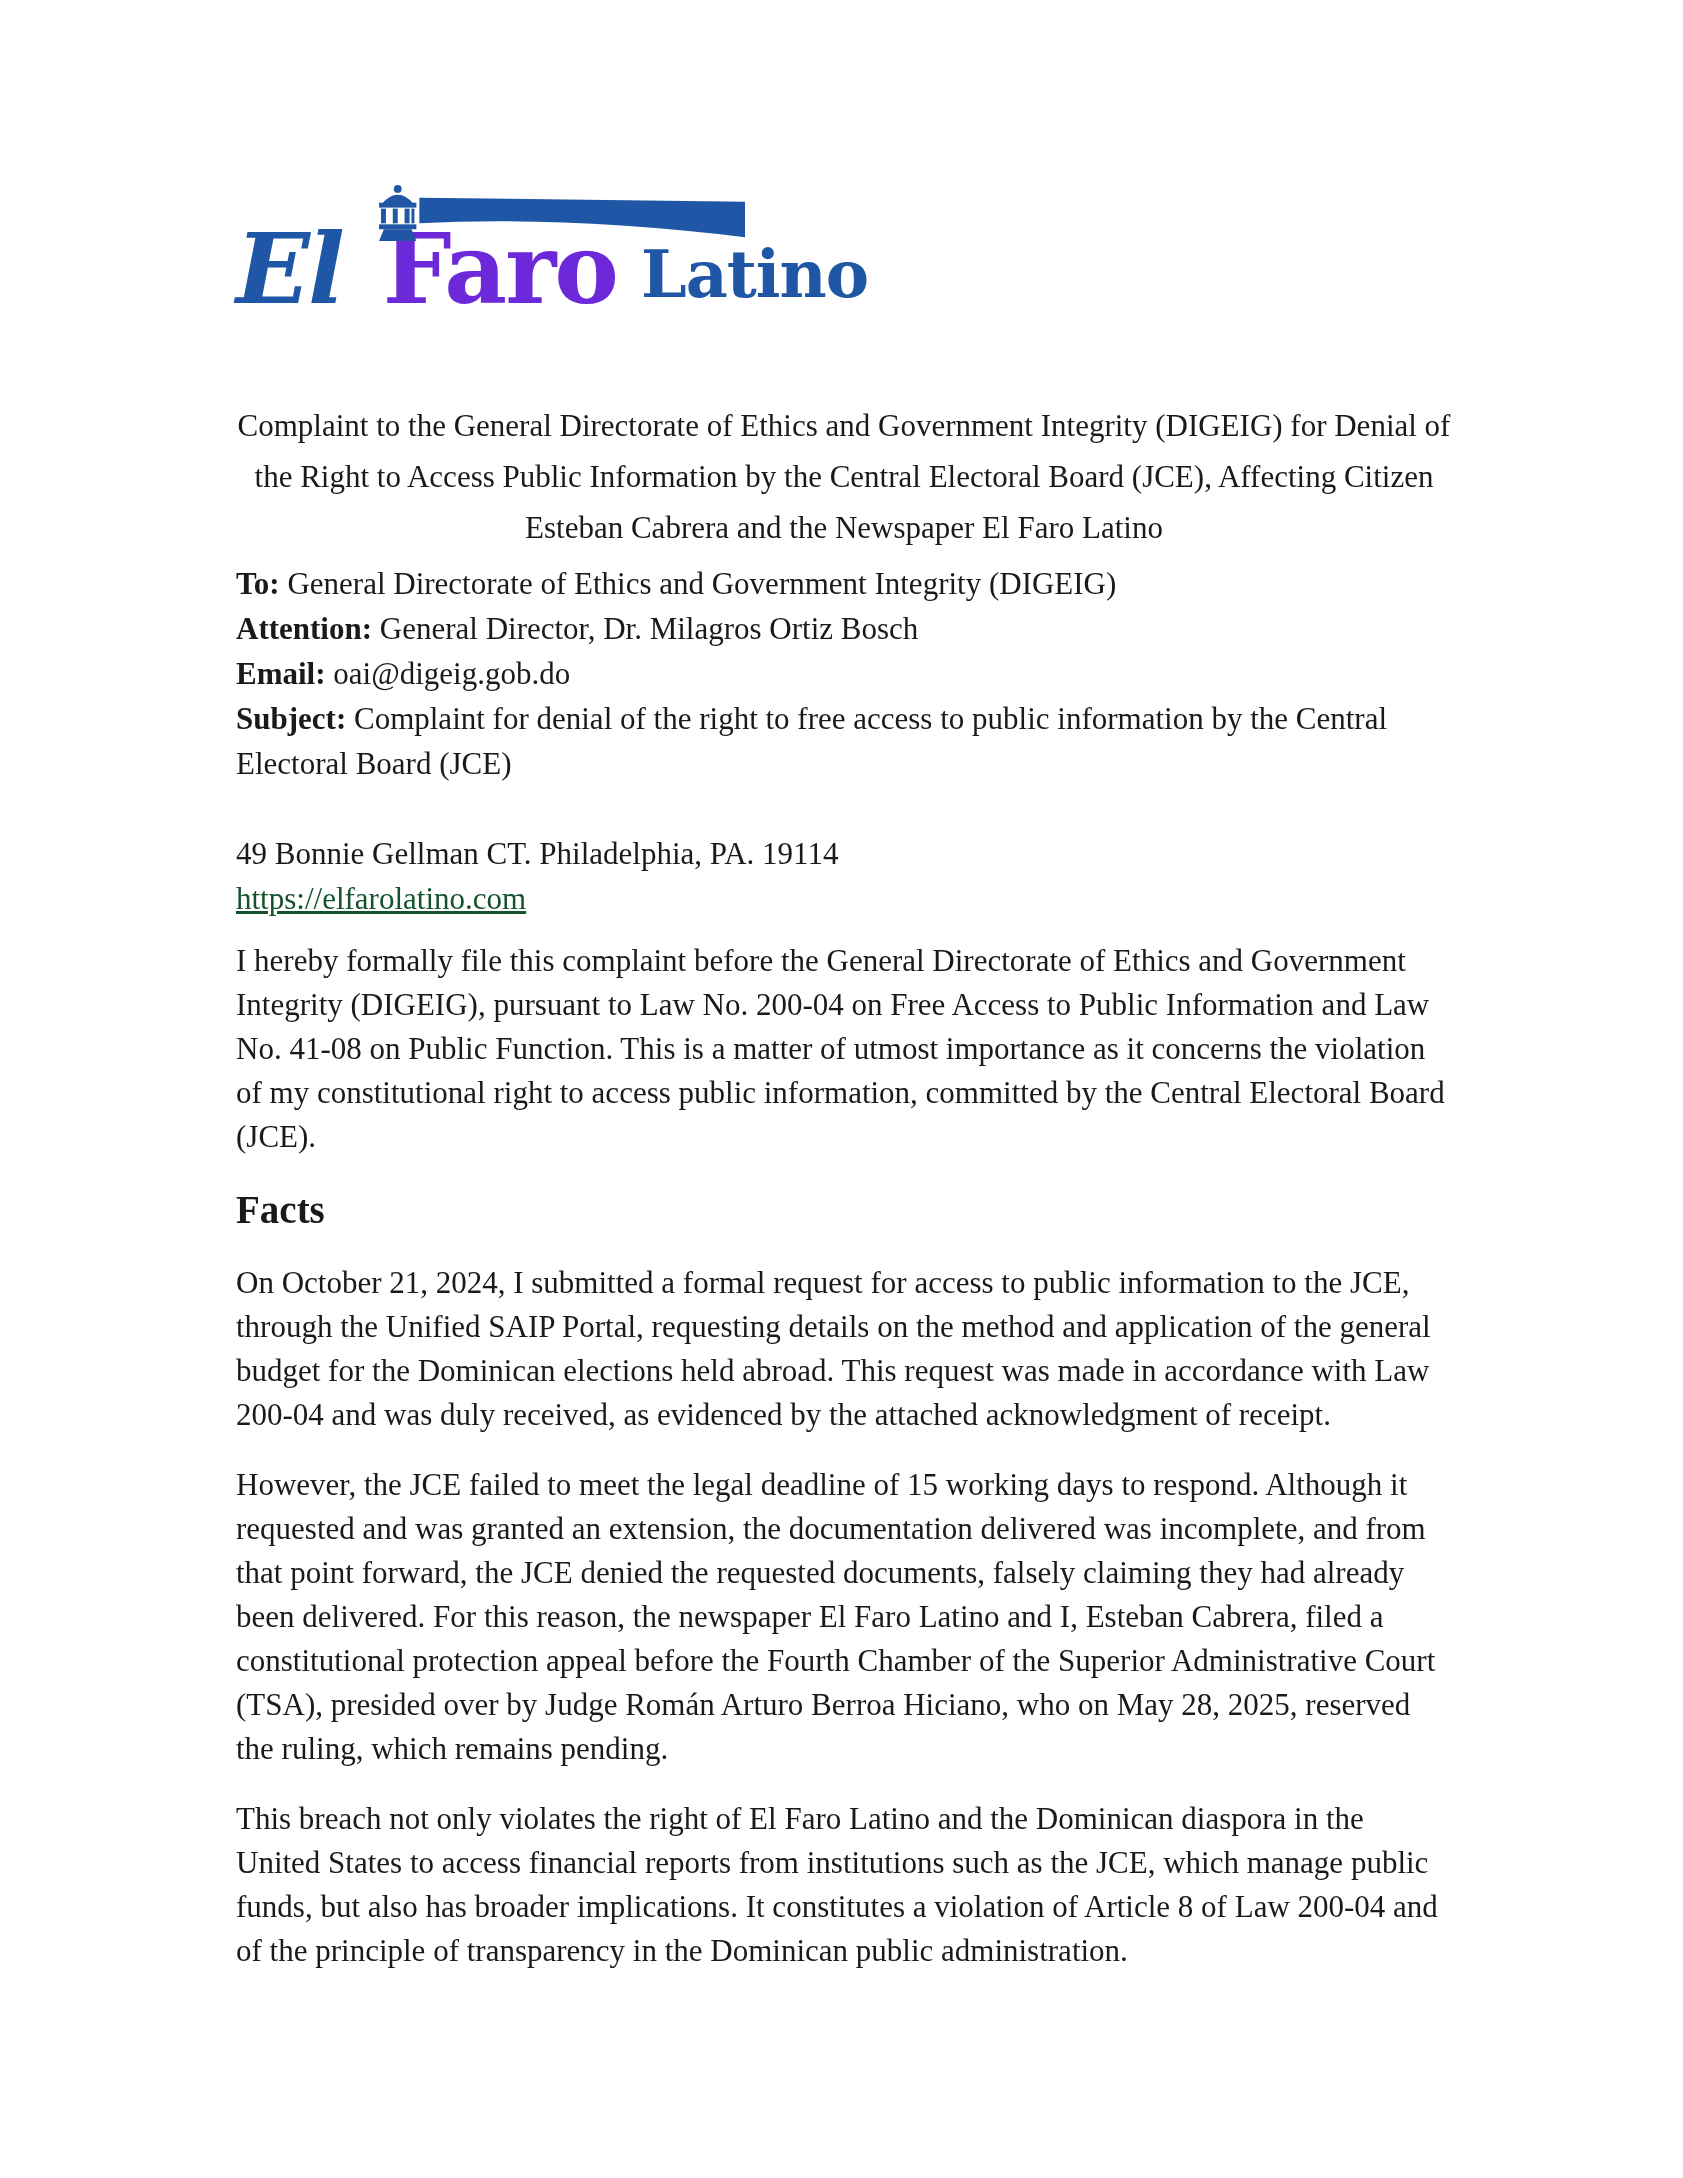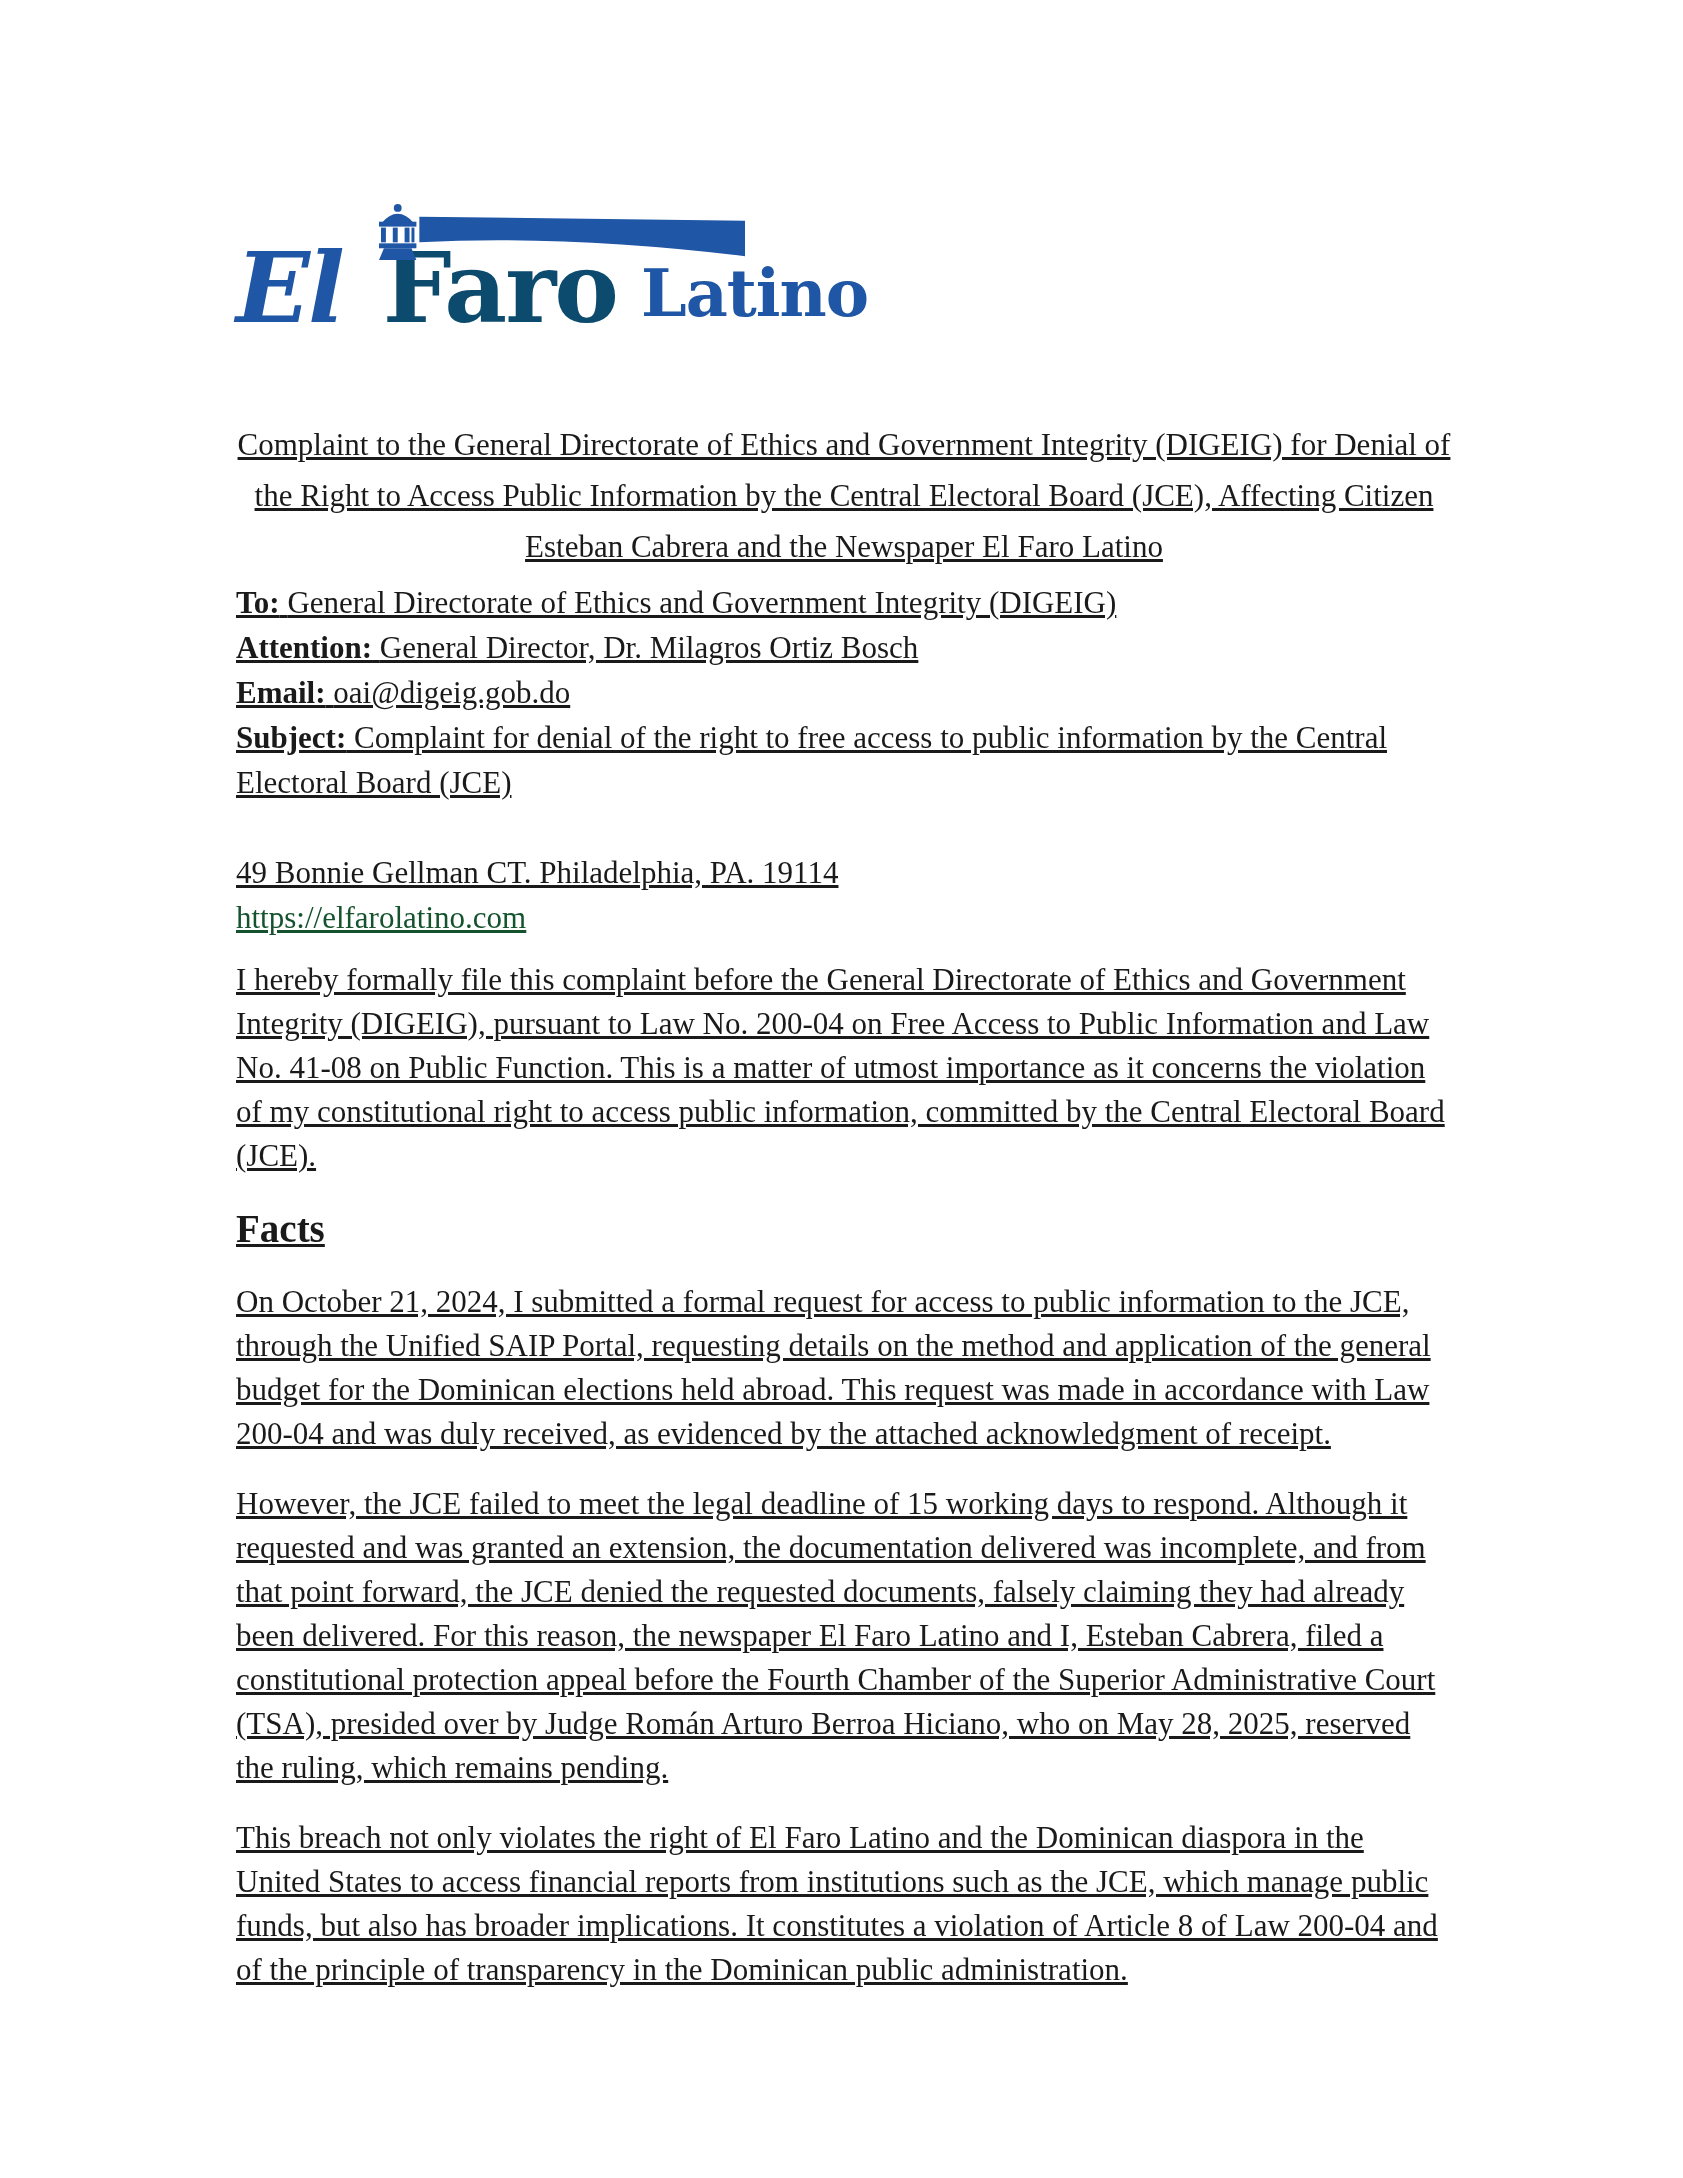--- a/index.html
+++ b/index.html
@@ -18,23 +18,22 @@
   .page {
     position: absolute;
     left: 0; top: 0;
     width: 1683px;
     height: 2178px;
     background: #ffffff;
   }
   .content {
     position: absolute;
     left: 236px;
-    top: 201px;
+    top: 182px;
     width: 1216px;
-    text-decoration: underline;
   }
 
   
   .logo {
     position: relative;
     width: 574px;
     height: 134px;
     margin-bottom: 84px;
     white-space: nowrap;
   }
@@ -51,21 +50,21 @@
     font-weight: bold;
   }
   .logo-el {
     font-size: 97px;
     color: #1f56a5;
     letter-spacing: -2px;
     font-style: italic;
   }
   .logo-faro {
     font-size: 97px;
-    color: #0c4a6e;
+    color: #6d28d9;
     margin-left: 40px;
     letter-spacing: -2px;
   }
   .logo-latino {
     font-size: 65px;
     color: #1f56a5;
     margin-left: 24px;
     position: relative;
     top: -6px;
     letter-spacing: -1px;

